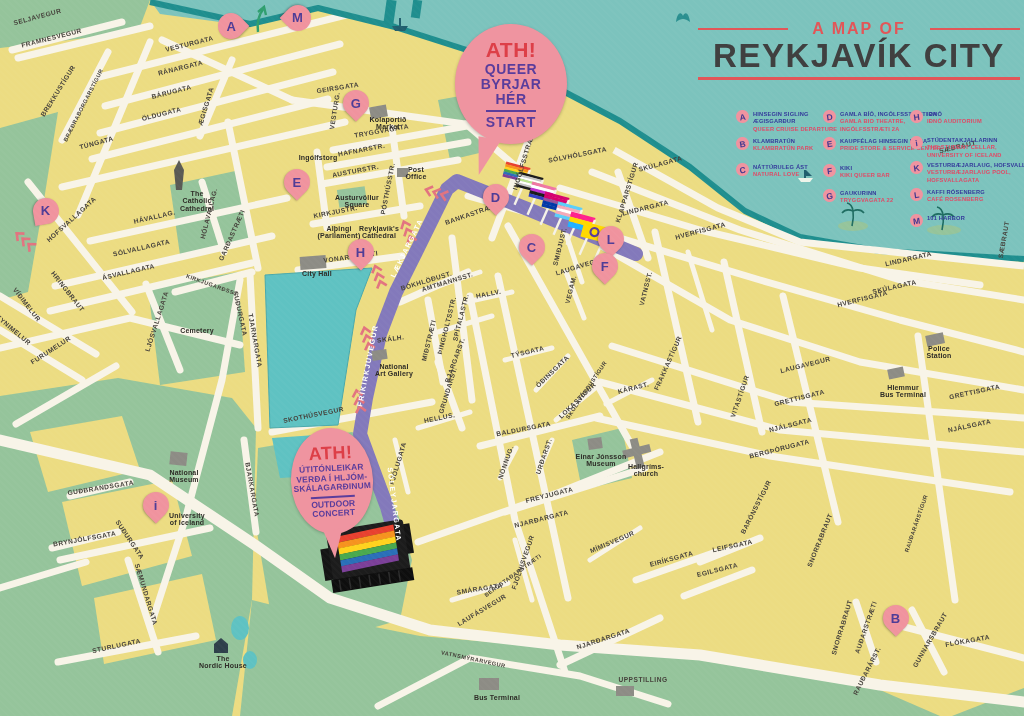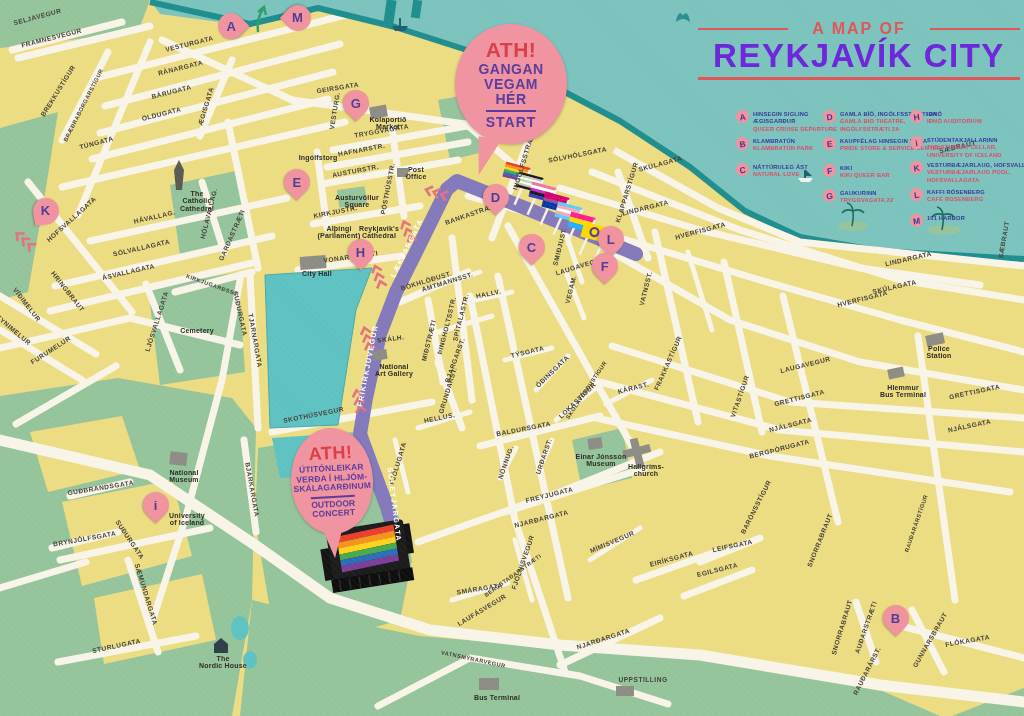--- a/index.html
+++ b/index.html
@@ -25,21 +25,21 @@
   .cl-line{color:#5a3d9c;font-weight:900;}
   #callout-start .cl-line{font-size:14px;line-height:15px;letter-spacing:.5px;}
   #callout-concert .cl-line{font-size:8.4px;line-height:9.5px;letter-spacing:.2px;}
   .cl-foot{color:#5a3d9c;font-weight:900;border-top:2px solid #5a3d9c;margin-top:3px;padding-top:2px;}
   #callout-start .cl-foot{font-size:14px;letter-spacing:1px;}
   #callout-concert .cl-foot{font-size:8.6px;line-height:9.5px;}
   
   .title-block{position:absolute;left:698px;top:20px;width:322px;z-index:3;text-align:center;}
   .pre-title{display:flex;align-items:center;gap:24px;color:#e25658;font-weight:900;font-size:16px;letter-spacing:2px;}
   .pre-title .rule{flex:1;height:2.5px;background:#e25658;}
-  .main-title{color:#6d28d9;font-size:33px;font-weight:900;letter-spacing:1.5px;line-height:36px;}
+  .main-title{color:#404040;font-size:33px;font-weight:900;letter-spacing:1.5px;line-height:36px;}
   .title-underline{height:3px;background:#e25658;margin-top:3px;}
   
   .lg-entry{position:absolute;display:flex;gap:4px;width:90px;z-index:3;}
   .lg-badge{width:13px;height:13px;border-radius:50%;background:#ef94a0;color:#44398f;font-size:8.5px;font-weight:900;display:flex;align-items:center;justify-content:center;flex:0 0 13px;transform:rotate(-8deg);}
   .lg-lines{display:flex;flex-direction:column;gap:1px;padding-top:1px;}
   .lg-lines div{font-size:5.7px;font-weight:900;letter-spacing:.2px;line-height:6.3px;white-space:nowrap;}
   .lg-is{color:#34399b;}
   .lg-en{color:#e04a66;}
   .stage::after{content:'';position:absolute;inset:0;pointer-events:none;background:repeating-linear-gradient(45deg,rgba(255,255,255,.02) 0 2px,transparent 2px 5px);}
 </style>
@@ -511,22 +511,22 @@
       <div class="pin" style="left: 143px; top: 492px; transform: rotate(45deg);">
         <span style="transform: rotate(-45deg);">i</span>
       </div>
       <div class="pin" style="left: 883px; top: 605px; transform: rotate(45deg);">
         <span style="transform: rotate(-45deg);">B</span>
       </div>
     </div>
 
 <div class="callout" id="callout-start">
   <div class="ath">ATH!</div>
-  <div class="cl-line">GANGAN</div>
-  <div class="cl-line">VEGAM</div>
+  <div class="cl-line">QUEER</div>
+  <div class="cl-line">BYRJAR</div>
   <div class="cl-line">HÉR</div>
   <div class="cl-foot">START</div>
 </div>
 <div class="callout" id="callout-concert">
   <div class="ath">ATH!</div>
   <div class="cl-line">ÚTITÓNLEIKAR</div>
   <div class="cl-line">VERÐA Í HLJÓM-</div>
   <div class="cl-line">SKÁLAGARÐINUM</div>
   <div class="cl-foot">OUTDOOR</div>
   <div class="cl-line">CONCERT</div>

